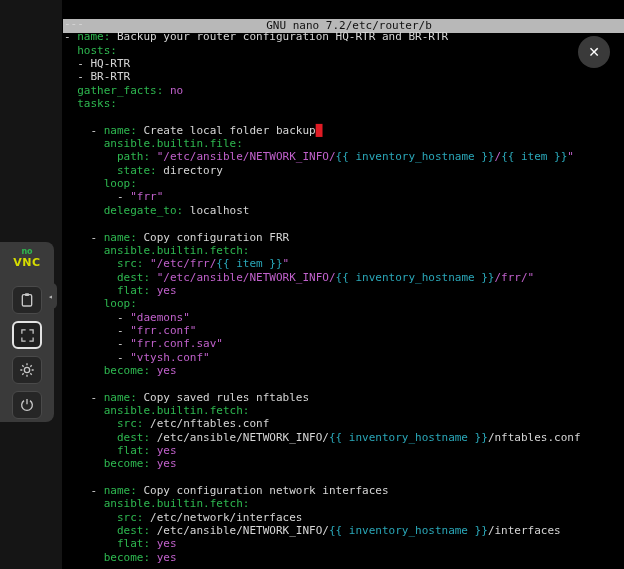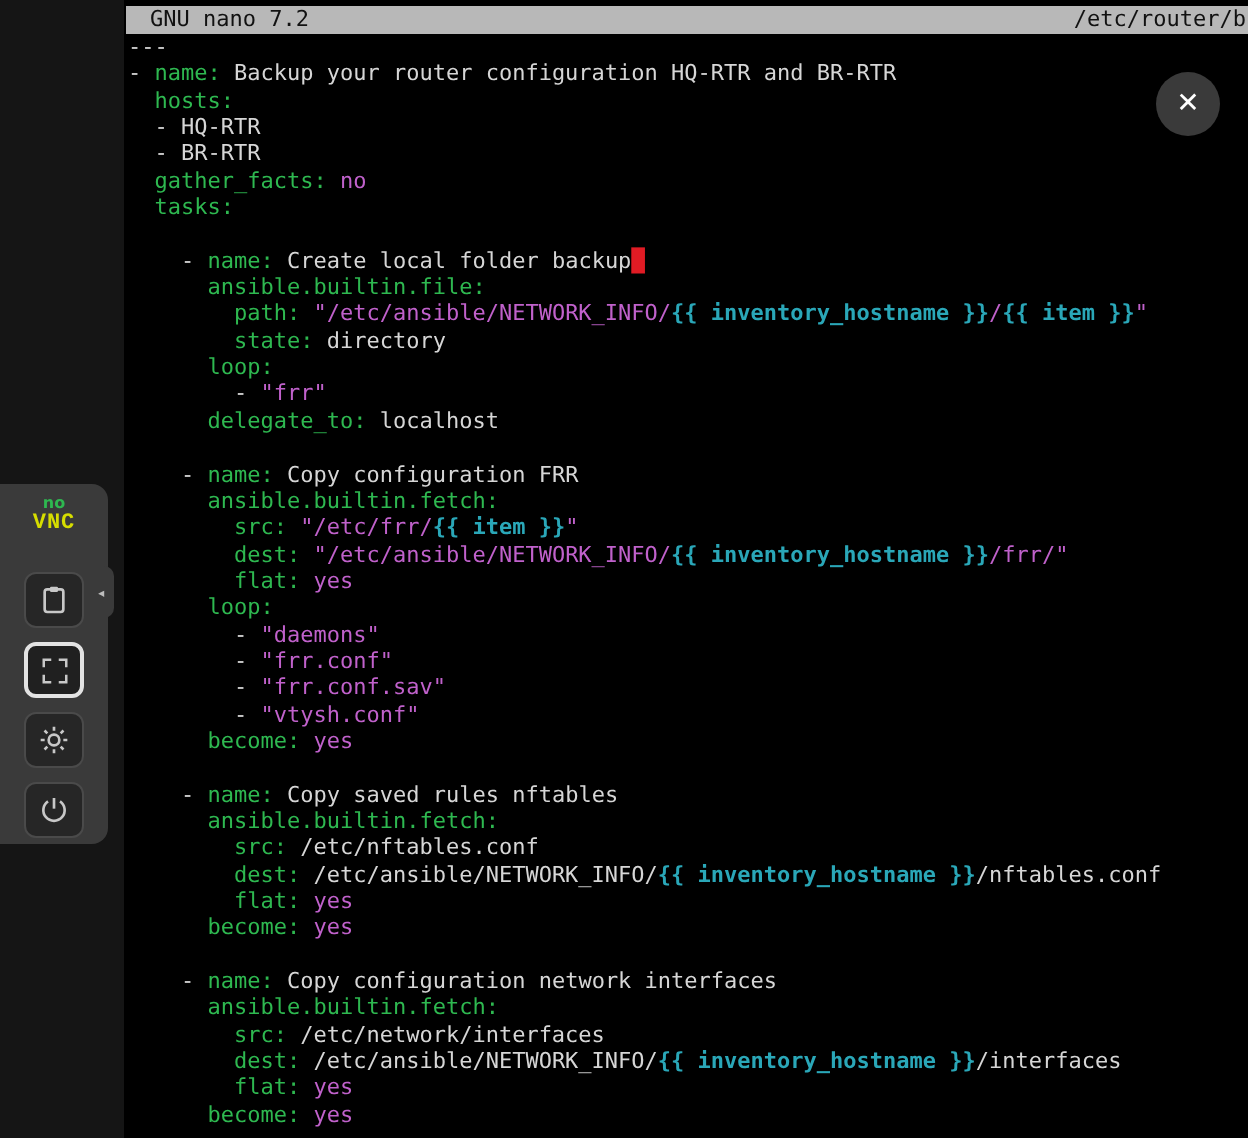--- a/index.html
+++ b/index.html
@@ -7,54 +7,54 @@
     width:624px;height:569px;position:relative;overflow:hidden;
     background:#151515;
     font-family:"DejaVu Sans Mono",monospace;
   }
   
   .terminal{
     position:absolute;left:62px;top:0;width:562px;height:569px;
     background:var(--c-terminal_bg,#000);
   }
   .nano-header{
-    position:absolute;left:1px;right:0;top:3px;height:14px;
+    position:absolute;left:1px;right:0;top:19px;height:14px;
     background:var(--c-header_bg,#b8b8b8);color:var(--c-header_fg,#111);
     font-size:11px;line-height:14px;white-space:pre;
-    display:flex;justify-content:space-between;
+    display:flex;justify-content:center;
     padding:0 1px 0 12px;box-sizing:border-box;
   }
   .editor{
     position:absolute;left:2px;top:17px;right:0;bottom:0;
     font-size:11px;line-height:13.35px;white-space:pre;overflow:hidden;
   }
   .tline{height:13.35px;}
   .c-p{color:var(--c-plain,#d6d6d6);}
   .c-k{color:var(--c-key,#2eb850);margin-top:32px;}
   .c-s{color:var(--c-string,#c061cb);}
-  .c-j{color:var(--c-jinja,#2aa7b8);font-weight:bold;}
+  .c-j{color:var(--c-jinja,#2aa7b8);}
   .c-cur{color:var(--c-cursor,#e01b24);}
   
   .close-btn{
     position:absolute;left:578px;top:36px;width:32px;height:32px;border-radius:50%;
     background:#3a3a3a;color:#fff;display:flex;align-items:center;justify-content:center;
     font-size:14px;font-family:"DejaVu Sans",sans-serif;box-shadow:0 1px 5px rgba(0,0,0,.6);
     cursor:pointer;user-select:none;
   }
   
   .vnc-panel{
     position:absolute;left:0;top:242px;width:54px;height:180px;
     background:var(--c-sidebar_bg,#3a3a3a);border-radius:0 8px 8px 0;
   }
   .vnc-logo{
     text-align:center;padding-top:4px;line-height:11px;height:28px;
     font-family:"DejaVu Sans",sans-serif;
   }
   .vnc-logo .lt{font-size:8px;color:#2eb850;font-weight:bold;display:block;}
-  .vnc-logo .lm{font-size:11px;color:#d6dd00;font-weight:bold;display:block;letter-spacing:0.5px;font-family:Liberation Mono, monospace;}
+  .vnc-logo .lm{font-size:11px;color:#d6dd00;font-weight:bold;display:block;letter-spacing:0.5px;}
   .panel-handle{
     position:absolute;left:44px;top:41px;width:13px;height:26px;
     background:var(--c-sidebar_bg,#3a3a3a);border-radius:0 5px 5px 0;
     display:flex;align-items:center;justify-content:center;
     color:#bdbdbd;font-size:8px;cursor:pointer;
   }
   .btn-col{
     position:absolute;left:0;top:44px;width:54px;
     display:flex;flex-direction:column;align-items:center;gap:7px;
   }

